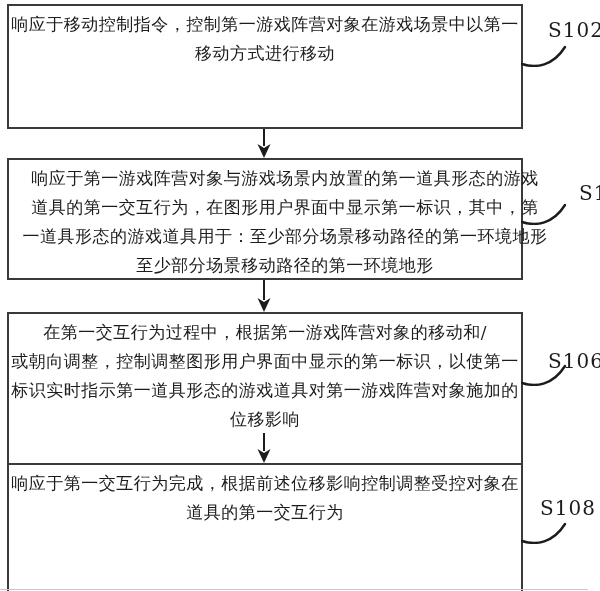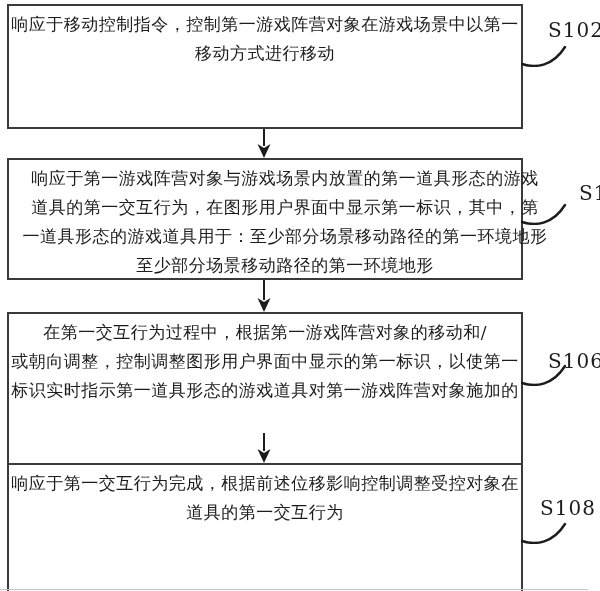--- a/index.html
+++ b/index.html
@@ -99,20 +99,21 @@
       <line x1="9" y1="0" x2="9" y2="20" stroke="#1c1c1c" stroke-width="2"></line>
       <polygon points="9,32 2.5,18 9,22 15.5,18" fill="#1c1c1c"></polygon>
     </svg>
   </div>
 
   <div class="flow-box" style="top:312px; height:155px;">
     <div class="box-text">
       <span class="line">在第一交互行为过程中，根据第一游戏阵营对象的移动和/</span>
       <span class="line">或朝向调整，控制调整图形用户界面中显示的第一标识，以使第一</span>
       <span class="line">标识实时指示第一道具形态的游戏道具对第一游戏阵营对象施加的</span>
+      <span class="line">位移影响</span>
     </div>
   </div>
 
   <div class="flow-arrow" style="top:433px; height:30px;">
     <svg width="18" height="30" viewBox="0 0 18 30">
       <line x1="9" y1="0" x2="9" y2="18" stroke="#1c1c1c" stroke-width="2"></line>
       <polygon points="9,30 2.5,16 9,20 15.5,16" fill="#1c1c1c"></polygon>
     </svg>
   </div>
 

